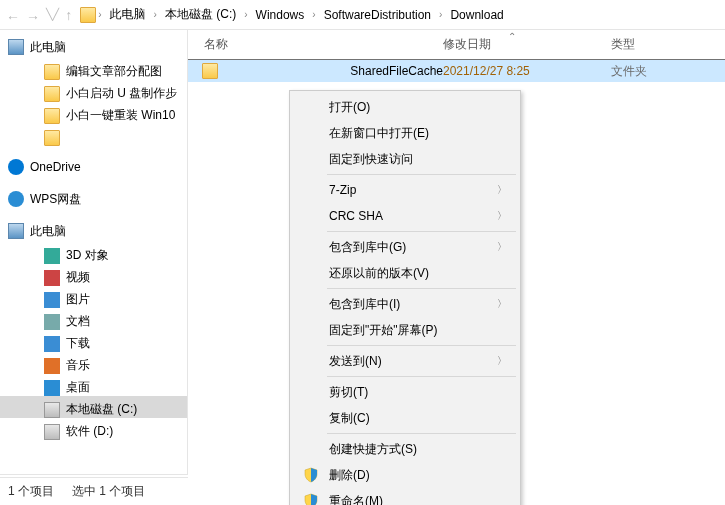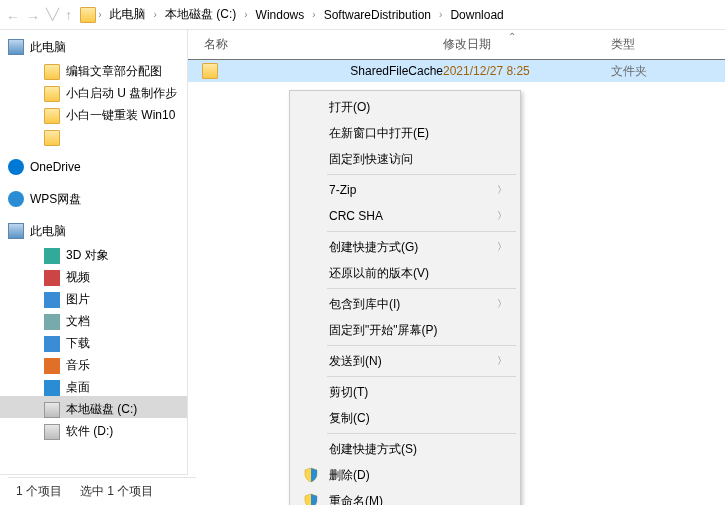--- a/index.html
+++ b/index.html
@@ -31,21 +31,21 @@
   .col-date{ flex:0 0 168px;}
   .col-type{ flex:1;}
   .sort-ind{ position:absolute; left:320px; top:1px; color:#777; font-size:10px;}
   .row { display:flex; height:22px; align-items:center; }
   .row.sel{ background:#cce8ff;}
   .rc-name{flex:0 0 255px; padding-left:14px; display:flex; align-items:center; gap:6px;justify-content:space-between;}
   .rc-date{flex:0 0 168px; color:#a16207;}
   .rc-type{flex:1; color:#6a6a6a;}
   
   
-  .status { position:absolute; left:8px; bottom:0; height:28px; display:flex; align-items:center; gap:18px; padding-left:8px; color:#333; border-top:1px solid #e5e5e5; width:188px; background:#fff;}
+  .status { position:absolute; left:0; bottom:0; height:28px; display:flex; align-items:center; gap:18px; padding-left:8px; color:#333; border-top:1px solid #e5e5e5; width:188px; background:#fff;}
   
   
   .ctx { position:absolute; left:289px; top:90px; width:232px; background:#f2f2f2; border:1px solid #ccc; box-shadow:2px 2px 4px rgba(0,0,0,0.2); padding:3px; display:flex; flex-direction:column;}
   .ctx-item{ height:26px; display:flex; align-items:center; padding-left:36px; position:relative; cursor:default;}
   .ctx-div{ height:1px; background:#d7d7d7; margin:2px 1px 2px 34px;}
   .ctx-arrow{ position:absolute; right:10px; color:#555; font-size:10px;}
   .ctx-shield{ position:absolute; left:10px; width:16px; height:16px;}
 
   
   .folder-icon{ background:linear-gradient(#ffe9a2,#fac94a); border:1px solid #e0a93e; border-radius:1px;}
@@ -189,21 +189,21 @@
     <div class="ctx-item">
       <span>7-Zip</span>
       <span class="ctx-arrow">〉</span>
     </div>
     <div class="ctx-item">
       <span>CRC SHA</span>
       <span class="ctx-arrow">〉</span>
     </div>
     <div class="ctx-div"></div>
     <div class="ctx-item">
-      <span>创建快捷方式(G)</span>
+      <span>包含到库中(G)</span>
       <span class="ctx-arrow">〉</span>
     </div>
     <div class="ctx-item">
       <span>还原以前的版本(V)</span>
     </div>
     <div class="ctx-div"></div>
     <div class="ctx-item">
       <span>包含到库中(I)</span>
       <span class="ctx-arrow">〉</span>
     </div>

